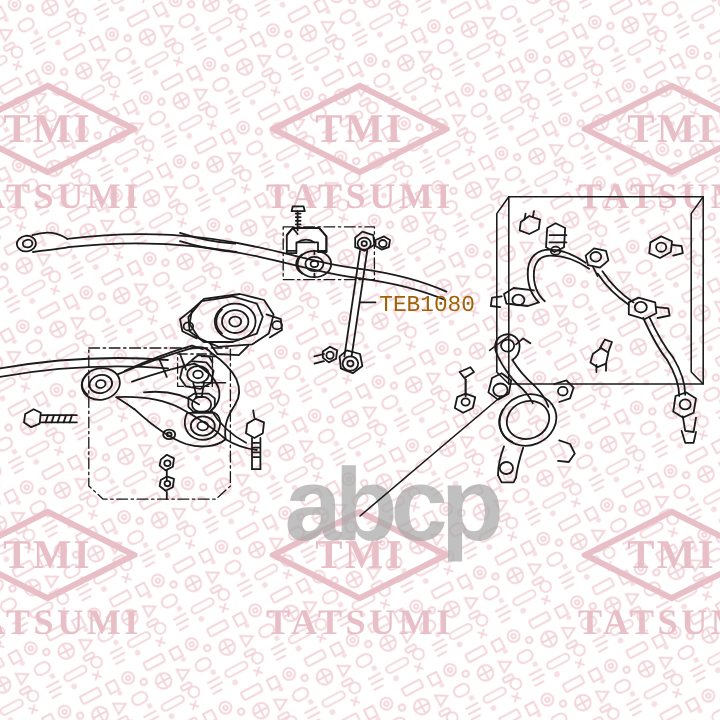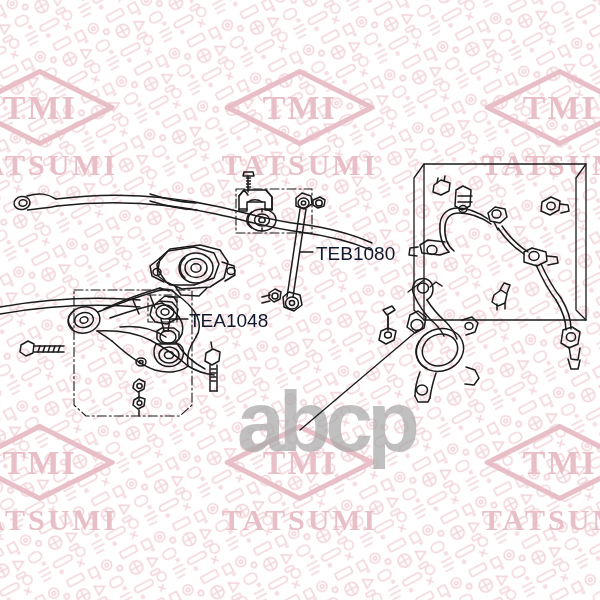--- a/index.html
+++ b/index.html
@@ -6,21 +6,21 @@
   body{width:600px;height:600px;overflow:hidden;font-family:"Liberation Sans",sans-serif;}
   #stage{position:relative;width:600px;height:600px;background:#ffffff;overflow:hidden;padding-left:23px;}
   #bgpattern,#wmlayer,#abcp,#diagram{position:absolute;left:0;top:0;width:600px;height:600px;}
   #bgpattern{opacity:1;}
   #wmlayer{pointer-events:none;}
   #abcp{pointer-events:none;text-align:right;}
   .wm-unit{position:absolute;transform:translate(-50%,-50%);text-align:center;pointer-events:none;}
   .wm-dia{position:relative;width:150px;height:78px;margin:0 auto;}
   .wm-dia svg{display:block;}
   .wm-word{font-family:"Liberation Serif",serif;font-weight:bold;letter-spacing:3px;margin-top:1px;}
-  .lbl{position:absolute;font-family:Liberation Sans, sans-serif;font-size:19px;color:#0f172a;white-space:nowrap;letter-spacing:0px;}
+  .lbl{position:absolute;font-family:Liberation Mono, monospace;font-size:19px;color:#a16207;white-space:nowrap;letter-spacing:0px;}
   .abcp-txt{position:absolute;font-family:"Liberation Sans",sans-serif;font-weight:bold;font-size:86px;color:#a8a8a8;opacity:.72;letter-spacing:-6px;left:237px;top:372px;}
 </style>
 </head>
 <body>
 
 <div id="stage">
 
   <svg id="bgpattern" viewBox="0 0 600 600">
     <defs>
       <pattern id="parts" width="60" height="60" patternUnits="userSpaceOnUse" patternTransform="rotate(-28)">
@@ -378,15 +378,14 @@
         <path d="M418 330 L300 430"></path>
         <path d="M388 316 L388 330"></path>
 
         <path d="M424 280 L408 292"></path>
       </g>
 
     </g>
   </svg>
 
   <div class="lbl" style="left:316px;top:243px;">TEB1080</div>
-  <div class="lbl" style="left:189px;top:310px;">TEA1048</div>
 
 </div>
 
 </body></html>

